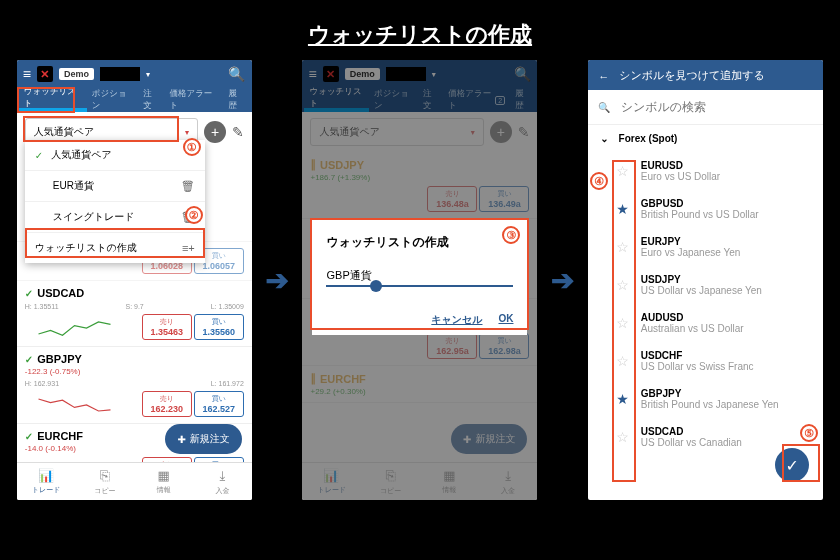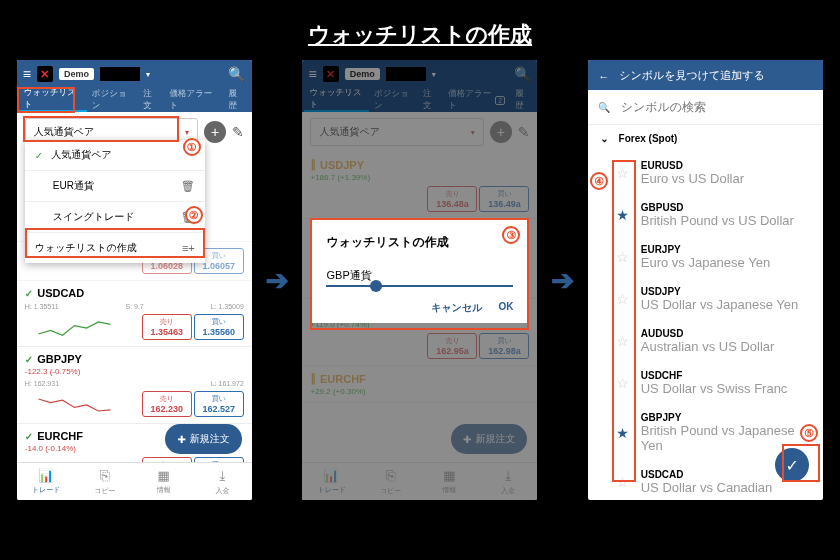--- a/index.html
+++ b/index.html
@@ -12,21 +12,21 @@
   
   .topbar { background: #2d5a8f; height: 28px; display: flex; align-items: center; padding: 0 6px; gap: 6px; color: #fff; }
   .logo { width: 16px; height: 16px; background: #000; border-radius: 2px; display: flex; align-items: center; justify-content: center; color: #d33; font-weight: bold; font-size: 11px; }
   .demo-badge { background: #fff; color: #333; border-radius: 2px; padding: 1px 5px; font-size: 9px; font-weight: bold; }
   .blackbox { background: #000; width: 40px; height: 14px; }
   .search-top { margin-left: auto; font-size: 14px; }
   .hamburger { font-size: 14px; }
 
   .tabs { background: #2d5a8f; display: flex; align-items: center; height: 24px; color: #b8cde0; font-size: 8.5px; padding: 0 2px; }
   .tab { padding: 0 5px; height: 100%; display: flex; align-items: center; }
-  .tab.active { color: #fff; border-bottom: 2px solid #0ea5e9; }
+  .tab.active { color: #fff; border-bottom: 4px solid #0ea5e9; }
   .tab-badge { border: 1px solid #b8cde0; border-radius: 2px; padding: 0 2px; margin-left: 2px; font-size: 7px; }
 
   .select-row { display: flex; align-items: center; padding: 6px 8px; gap: 6px; }
   .select-box { flex: 1; border: 1px solid #ccc; border-radius: 3px; padding: 6px 8px; display: flex; justify-content: space-between; align-items: center; font-size: 10px; }
   .plus-circle { width: 22px; height: 22px; background: #666; border-radius: 50%; color: #fff; display: flex; align-items: center; justify-content: center; font-size: 14px; }
   .pencil { font-size: 14px; color: #555; }
 
   .dropdown { position: absolute; top: 80px; left: 8px; width: 180px; background: #fff; box-shadow: 0 2px 8px rgba(0,0,0,0.3); z-index: 5; }
   .dd-item { display: flex; align-items: center; padding: 8px 10px; font-size: 10px; border-bottom: 1px solid #f0f0f0; gap: 8px; }
   .dd-item:last-child { border-bottom: none; }
@@ -58,32 +58,32 @@
   .bn-item { flex: 1; display: flex; flex-direction: column; align-items: center; justify-content: center; font-size: 7px; color: #888; gap: 2px; }
   .bn-item.active { color: #2d5a8f; }
   .bn-icon { font-size: 13px; }
 
   
   .overlay { position: absolute; inset: 0; background: rgba(0,0,0,0.45); z-index: 4; }
   .dialog { position: absolute; top: 160px; left: 10px; right: 10px; background: #fff; z-index: 6; padding: 14px 14px 8px; }
   .dialog-title { font-size: 12px; font-weight: bold; margin-bottom: 14px; }
   .dialog-input { border: none; border-bottom: 2px solid #2d5a8f; width: 100%; font-size: 11px; padding: 4px 0; outline: none; }
   .caret-dot { width: 12px; height: 12px; background: #2d5a8f; border-radius: 50%; position: relative; top: -7px; left: 44px; }
-  .dialog-actions { display: flex; justify-content: flex-end; gap: 16px; margin-top: 2px; font-size: 10px; font-weight: bold; color: #2d5a8f; }
+  .dialog-actions { display: flex; justify-content: flex-end; gap: 16px; margin-top: 14px; font-size: 10px; font-weight: bold; color: #2d5a8f; text-decoration: underline; }
 
   
   .topbar3 { background: #2d5a8f; height: 30px; display: flex; align-items: center; padding: 0 10px; gap: 10px; color: #fff; font-size: 11px; }
   .search-row { display: flex; align-items: center; padding: 10px; gap: 10px; border-bottom: 1px solid #eee; }
   .search-row input { border: none; flex: 1; font-size: 12px; color: #999; outline: none; }
   .cat-row { display: flex; align-items: center; padding: 8px 12px; gap: 10px; font-size: 10px; font-weight: bold; }
   .sym-row { display: flex; align-items: center; padding: 8px 12px 8px 28px; gap: 12px; }
   .star { color: #ccc; font-size: 14px; }
   .star.fill { color: #2d5a8f; }
   .sym-txt .nm { font-size: 10px; font-weight: bold; }
-  .sym-txt .ds { font-size: 13px; color: #999; }
+  .sym-txt .ds { font-size: 10px; color: #999; }
   .fab-check { position: absolute; bottom: 18px; right: 14px; width: 34px; height: 34px; background: #2d5a8f; border-radius: 50%; color: #fff; display: flex; align-items: center; justify-content: center; font-size: 16px; }
 
   
   .hl-box { position: absolute; border: 2px solid #e94e2c; z-index: 20; pointer-events: none; }
   .num-circle { position: absolute; width: 18px; height: 18px; border: 2px solid #e94e2c; border-radius: 50%; background: #fff; color: #e94e2c; font-size: 11px; font-weight: bold; display: flex; align-items: center; justify-content: center; z-index: 21; }
 
   .dim { opacity: 0.6; }
 </style>
 </head>
 <body>

